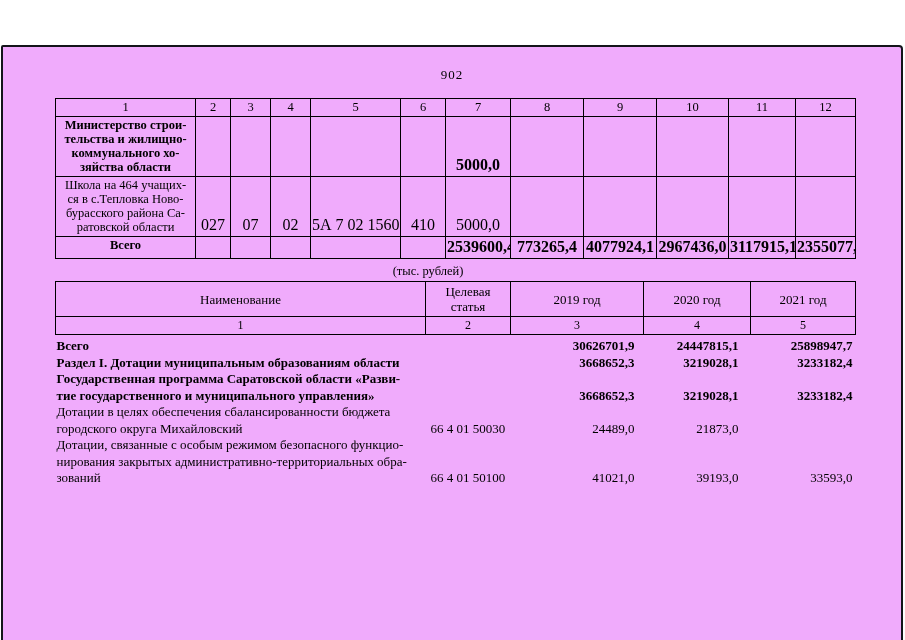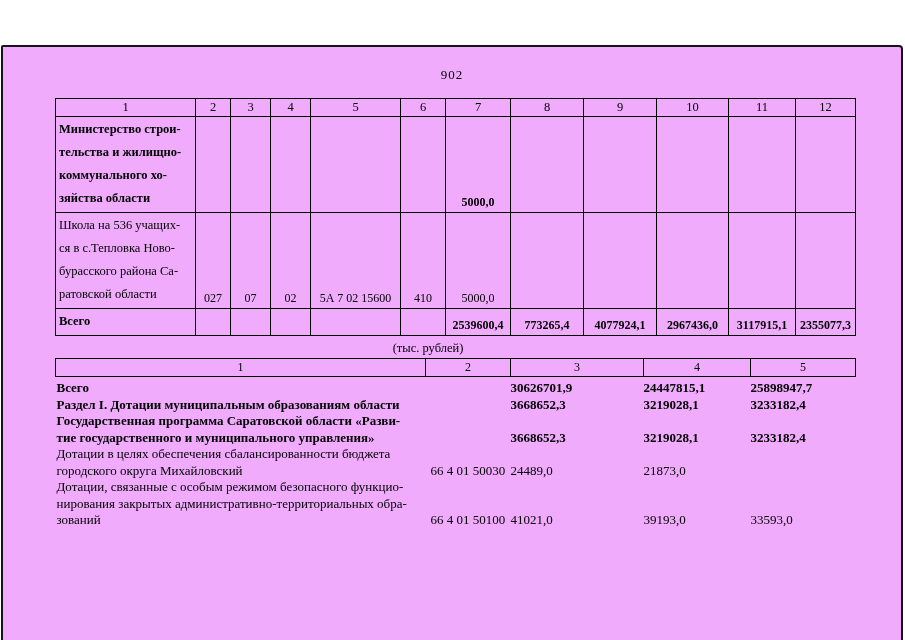--- a/index.html
+++ b/index.html
@@ -13,35 +13,35 @@
     border:2px solid #14141a;
     border-radius:2px 4px 10px 18px;
     background:#f0abfc;
     margin-top:27px;
   }
   .pgnum{margin-top:20px;text-align:center;font-size:13px;letter-spacing:1px;}
   table{border-collapse:collapse;table-layout:fixed;}
   .t1{margin:15px 0 0 52px;width:800px;font-size:12.5px;}
   .t1 td{border:1px solid #000;overflow:hidden;}
   .t1 .hd{text-align:center;height:17px;vertical-align:middle;padding:0;font-size:12.5px;}
-  .t1 .nm{padding:1px 3px 2px;line-height:23px;white-space:pre-line;text-align:left;vertical-align:top;}
-  .t1 .v{text-align:center;vertical-align:bottom;padding:1px 1px 2px;white-space:nowrap;font-size:12px;}
+  .t1 .nm{padding:1px 3px 2px;line-height:14px;white-space:pre-line;text-align:center;vertical-align:top;}
+  .t1 .v{text-align:center;vertical-align:bottom;padding:1px 1px 2px;white-space:nowrap;font-size:16px;}
   .b{font-weight:bold;}
   .annex{width:338px;margin:20px 42px 0 auto;font-size:13.5px;line-height:18px;white-space:pre-line;}
   .doc-title{margin-top:11px;text-align:center;font-weight:bold;font-size:14px;line-height:17.5px;white-space:pre-line;}
   .units{margin:5px 48px 2px 0;text-align:center;font-size:12.5px;}
   .t2{margin-left:52px;width:800px;font-size:13px;}
   .t2 thead td{border:1px solid #000;text-align:center;vertical-align:middle;}
   .t2 .h-main{height:32px;line-height:15px;white-space:pre-line;font-size:13px;}
   .t2 .h-num{height:15px;font-size:12px;}
   .t2 tbody td{padding:0;line-height:16.5px;vertical-align:bottom;}
   .t2 tbody tr.first td{padding-top:3px;}
   .t2 .nm2{white-space:pre-line;text-align:left;padding-left:1px;}
   .t2 .tg{padding-left:5px;white-space:nowrap;}
-  .t2 .vy{text-align:left;white-space:nowrap;}
+  .t2 .vy{text-align:right;white-space:nowrap;}
   .t2 .v3{padding-right:9px;}
   .t2 .v4{padding-right:12px;}
   .t2 .v5{padding-right:3px;}
 </style>
 </head>
 <body>
 
 <div class="page">
 
   <div class="pgnum">902</div>
@@ -87,21 +87,21 @@
         <td class="v"></td>
         <td class="v"></td>
         <td class="v b">5000,0</td>
         <td class="v"></td>
         <td class="v"></td>
         <td class="v"></td>
         <td class="v"></td>
         <td class="v"></td>
       </tr>
       <tr>
-        <td class="nm">Школа на 536 учащих-
+        <td class="nm">Школа на 464 учащих-
 ся в с.Тепловка Ново-
 бурасского района Са-
 ратовской области</td>
         <td class="v">027</td>
         <td class="v">07</td>
         <td class="v">02</td>
         <td class="v">5А 7 02 15600</td>
         <td class="v">410</td>
         <td class="v">5000,0</td>
         <td class="v"></td>
@@ -134,20 +134,28 @@
   <table class="t2">
     <colgroup>
       <col style="width:370px">
         <col style="width:85px">
         <col style="width:133px">
         <col style="width:107px">
         <col style="width:105px">
     </colgroup>
     <thead>
       <tr>
+        <td class="h-main">Наименование</td>
+        <td class="h-main">Целевая
+статья</td>
+        <td class="h-main">2019 год</td>
+        <td class="h-main">2020 год</td>
+        <td class="h-main">2021 год</td>
+      </tr>
+      <tr>
         <td class="h-num">1</td>
         <td class="h-num">2</td>
         <td class="h-num">3</td>
         <td class="h-num">4</td>
         <td class="h-num">5</td>
       </tr>
     </thead>
     <tbody>
       <tr class="first">
         <td class="nm2 b">Всего</td>

